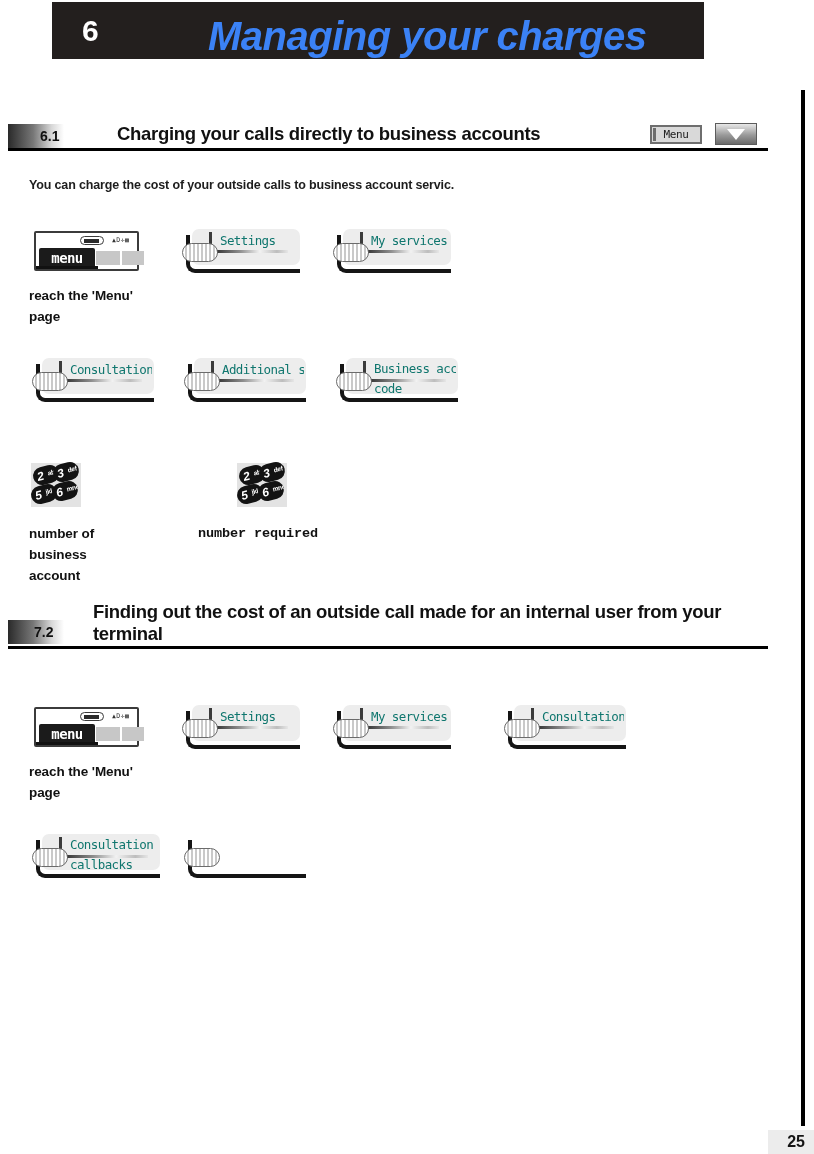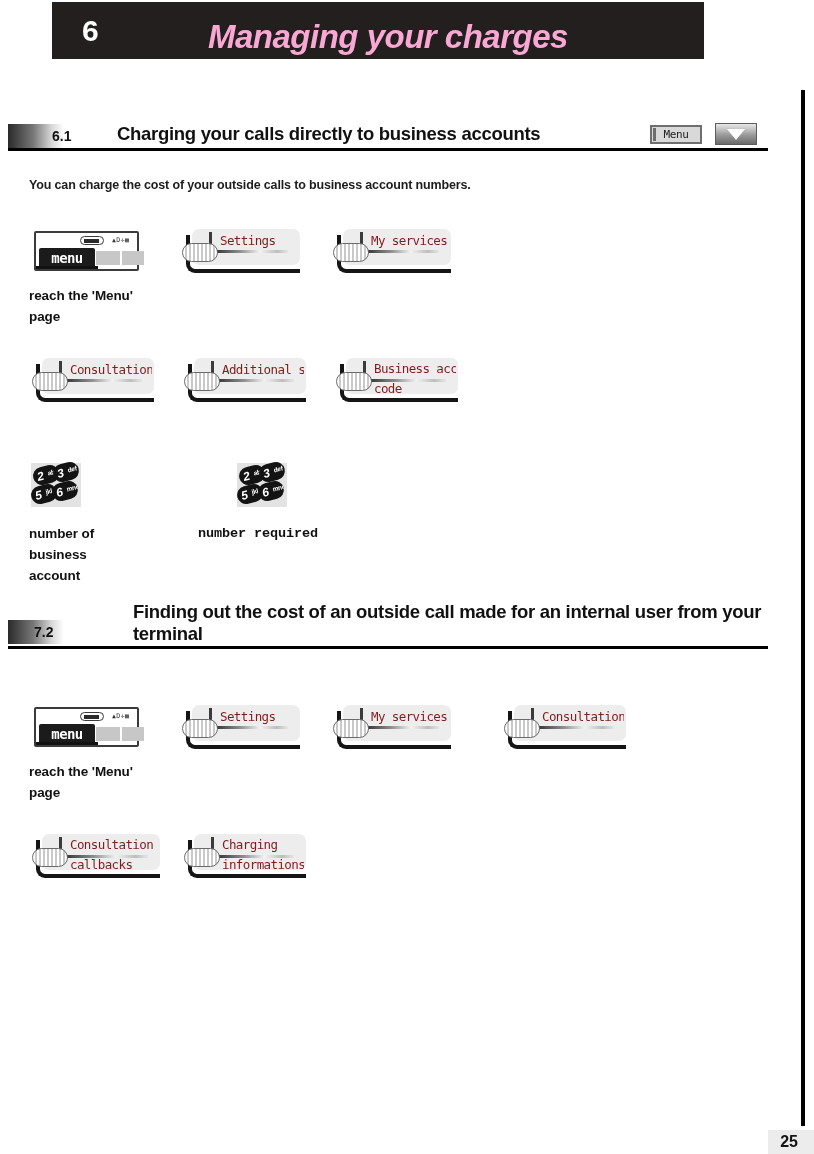--- a/index.html
+++ b/index.html
@@ -30,22 +30,22 @@
   .chapter-number {
     color: #ffffff;
     font-size: 30px;
     font-weight: bold;
     font-style: normal;
     margin-left: 30px;
     width: 70px;
     letter-spacing: -0.5px;
   }
   .chapter-title {
-    color: #f9a8d4;
-    font-size: 33px;
+    color: #3b82f6;
+    font-size: 40px;
     font-weight: bold;
     font-style: italic;
     letter-spacing: -0.5px;
     margin-left: 56px;
     margin-top: 12px;
   }
 
   
   .right-rule {
     position: absolute;
@@ -60,21 +60,21 @@
   .page-number-box {
     position: absolute;
     left: 768px;
     top: 1130px;
     width: 46px;
     height: 24px;
     background: #ececec;
     display: flex;
     align-items: center;
     justify-content: flex-end;
-    padding-right: 16px;
+    padding-right: 9px;
     box-sizing: border-box;
   }
   .page-number-box span {
     font-size: 16px;
     font-weight: bold;
     color: #141414;
   }
 
   
   .section-head {
@@ -229,21 +229,21 @@
     box-sizing: border-box;
   }
   .skey .label {
     position: absolute;
     left: 28px;
     top: 2px;
     width: calc(100% - 30px);
     font-family: "DejaVu Sans Mono", monospace;
     font-size: 12.5px;
     line-height: 20px;
-    color: #7f1d1d;
+    color: #0f766e;
     white-space: pre;
     overflow: hidden;
     letter-spacing: -0.6px;
   }
   .skey.two-line .label { top: 1px; }
 
   
   .handset {
     position: absolute;
     width: 105px;
@@ -368,34 +368,34 @@
 
 <div class="chapter-banner">
   <div class="chapter-number">6</div>
   <div class="chapter-title">Managing your charges</div>
 </div>
 
 <div class="right-rule"></div>
 
 <div class="section-head" style="top:120px;">
   <div class="sec-grad" style="top:4px;"></div>
-  <div class="sec-num" style="left:44px; top:8px;">6.1</div>
+  <div class="sec-num" style="left:32px; top:8px;">6.1</div>
   <div class="sec-title" style="left:85px; top:3px;margin-left:24px;">Charging your calls directly to business accounts</div>
 
   <div class="menu-badge" style="left:642px; top:5px;">
     <span>Menu</span>
   </div>
   <div class="nav-arrow" style="left:707px; top:3px;">
     <div class="tri"></div>
   </div>
 
   <div class="rule" style="top:28px;"></div>
 </div>
 
-<div class="body-text" style="left:29px; top:178px;">You can charge the cost of your outside calls to business account numbers.</div>
+<div class="body-text" style="left:29px; top:178px;">You can charge the cost of your outside calls to business account servic.</div>
 
 <div class="handset" style="left:34px; top:231px;">
   <div class="statusbar">
     <div class="batt"></div>
     <div class="glyphs">▲D✛▩</div>
   </div>
   <div class="menutab">
     <span>menu</span>
   </div>
   <div class="slot s1"></div>
@@ -499,21 +499,21 @@
 
 <div class="caption" style="left:29px; top:523px; width:110px; white-space:pre-line;">number of
 business
 account</div>
 
 <div class="caption" style="left:198px; top:523px; width:190px;font-family:Liberation Mono, monospace;">number required</div>
 
 <div class="section-head" style="top:598px;">
   <div class="sec-grad" style="top:22px;"></div>
   <div class="sec-num" style="left:26px; top:26px;">7.2</div>
-  <div class="sec-title" style="left:85px; top:3px; width:670px;margin-left:40px;">Finding out the cost of an outside call made for an internal user from your terminal</div>
+  <div class="sec-title" style="left:85px; top:3px; width:670px;">Finding out the cost of an outside call made for an internal user from your terminal</div>
   <div class="rule" style="top:48px;"></div>
 </div>
 
 <div class="handset" style="left:34px; top:707px;">
   <div class="statusbar">
     <div class="batt"></div>
     <div class="glyphs">▲D✛▩</div>
   </div>
   <div class="menutab">
     <span>menu</span>
@@ -564,24 +564,18 @@
     <div class="tickmark"></div>
     <div class="underline"></div>
     <div class="label">Consultation &amp;
 callbacks</div>
   </div>
   <div class="knob"></div>
 </div>
 
 <div class="skey two-line" style="left:184px; top:834px; width:122px; height:44px;">
   <div class="shadow"></div>
-  <div class="panel">
-    <div class="tickmark"></div>
-    <div class="underline"></div>
-    <div class="label">Charging
-informations</div>
-  </div>
   <div class="knob"></div>
 </div>
 
 <div class="page-number-box">
   <span>25</span>
 </div>
 
 </body></html>

